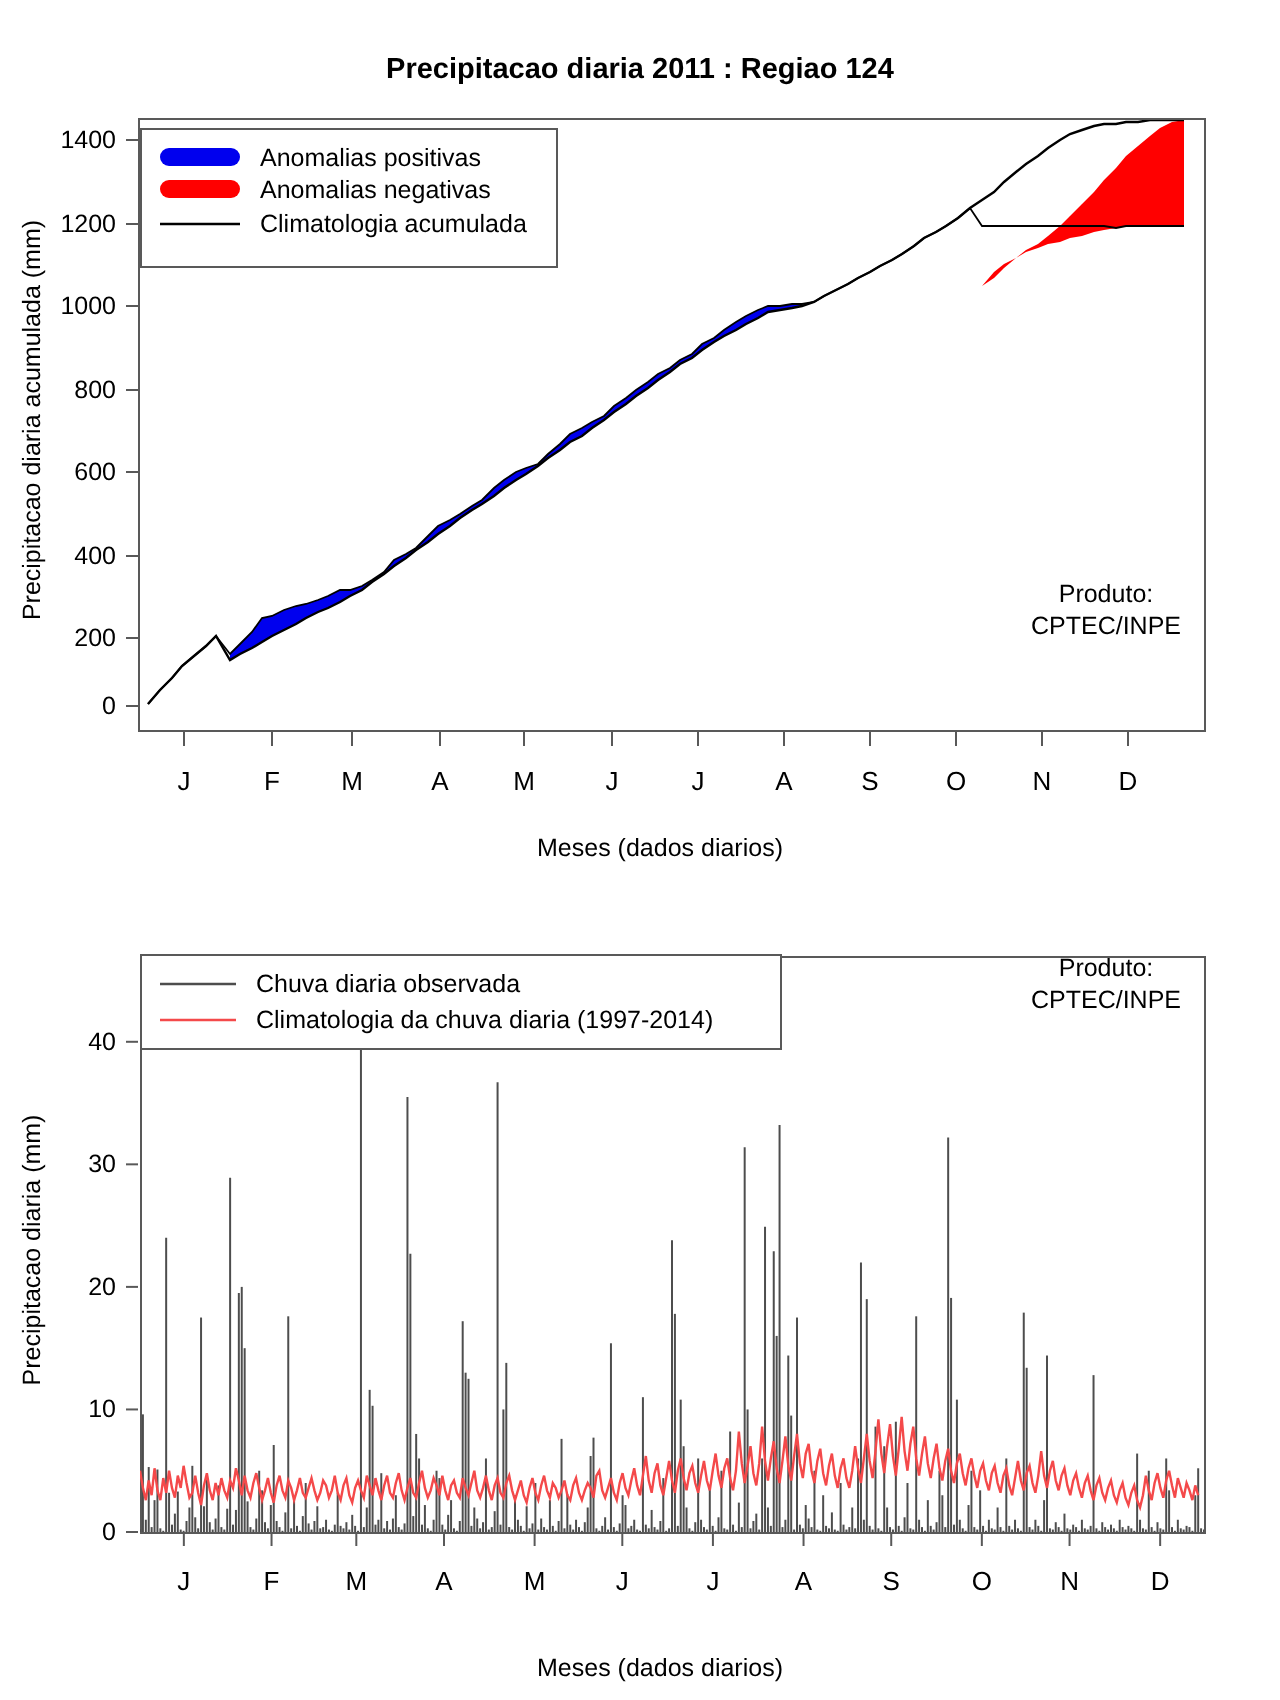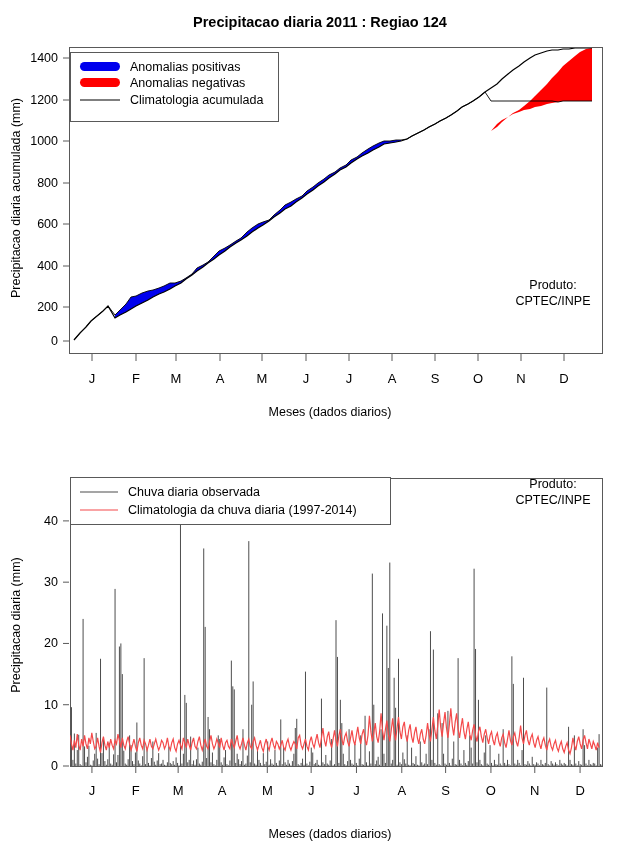--- a/index.html
+++ b/index.html
@@ -1,19 +1,19 @@
 <!DOCTYPE html>
 <html><head>
 <meta charset="utf-8">
 <style>
   html,body{margin:0;padding:0;background:#ffffff;}
   body{width:640px;height:850px;position:relative;
        font-family:"Liberation Sans","DejaVu Sans",sans-serif;color:#000;}
   .panel{position:absolute;left:0;width:640px;}
-  #panel-top{top:0;height:430px;}
+  #panel-top{top:12px;height:430px;}
   #panel-bottom{top:430px;height:420px;}
   svg{display:block;}
   .title{font-weight:bold;font-size:14.5px;text-anchor:middle;}
   .axlab{font-size:12.5px;text-anchor:middle;}
   .ticklab{font-size:12.5px;}
   .monlab{font-size:13px;text-anchor:middle;}
   .legtext{font-size:12.5px;}
   .prodtext{font-size:12.5px;text-anchor:middle;}
   .boxline{fill:none;stroke:#595959;stroke-width:1;}
   .legbox{fill:#ffffff;stroke:#595959;stroke-width:1;}

